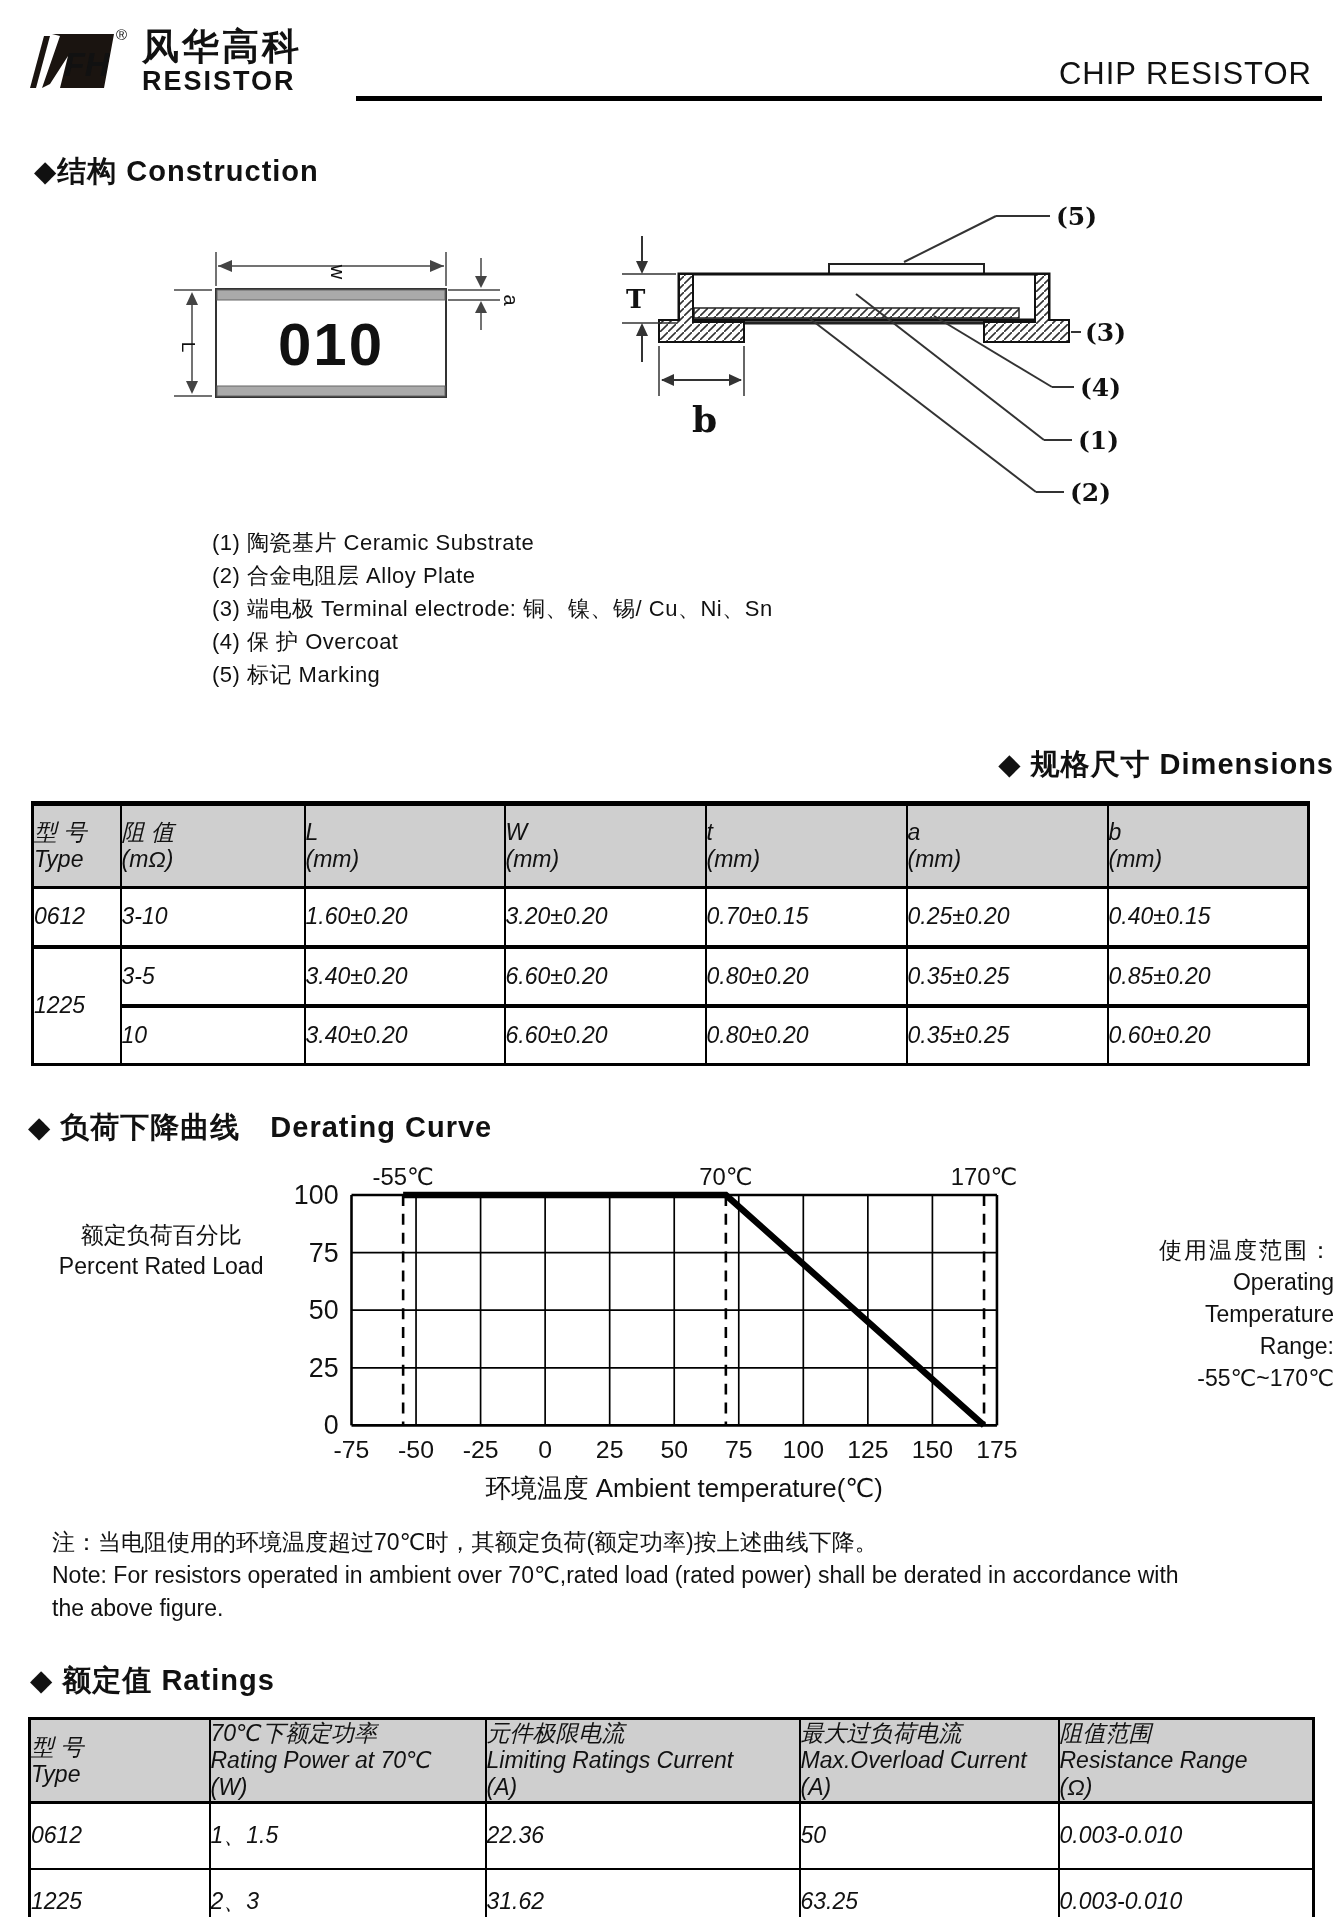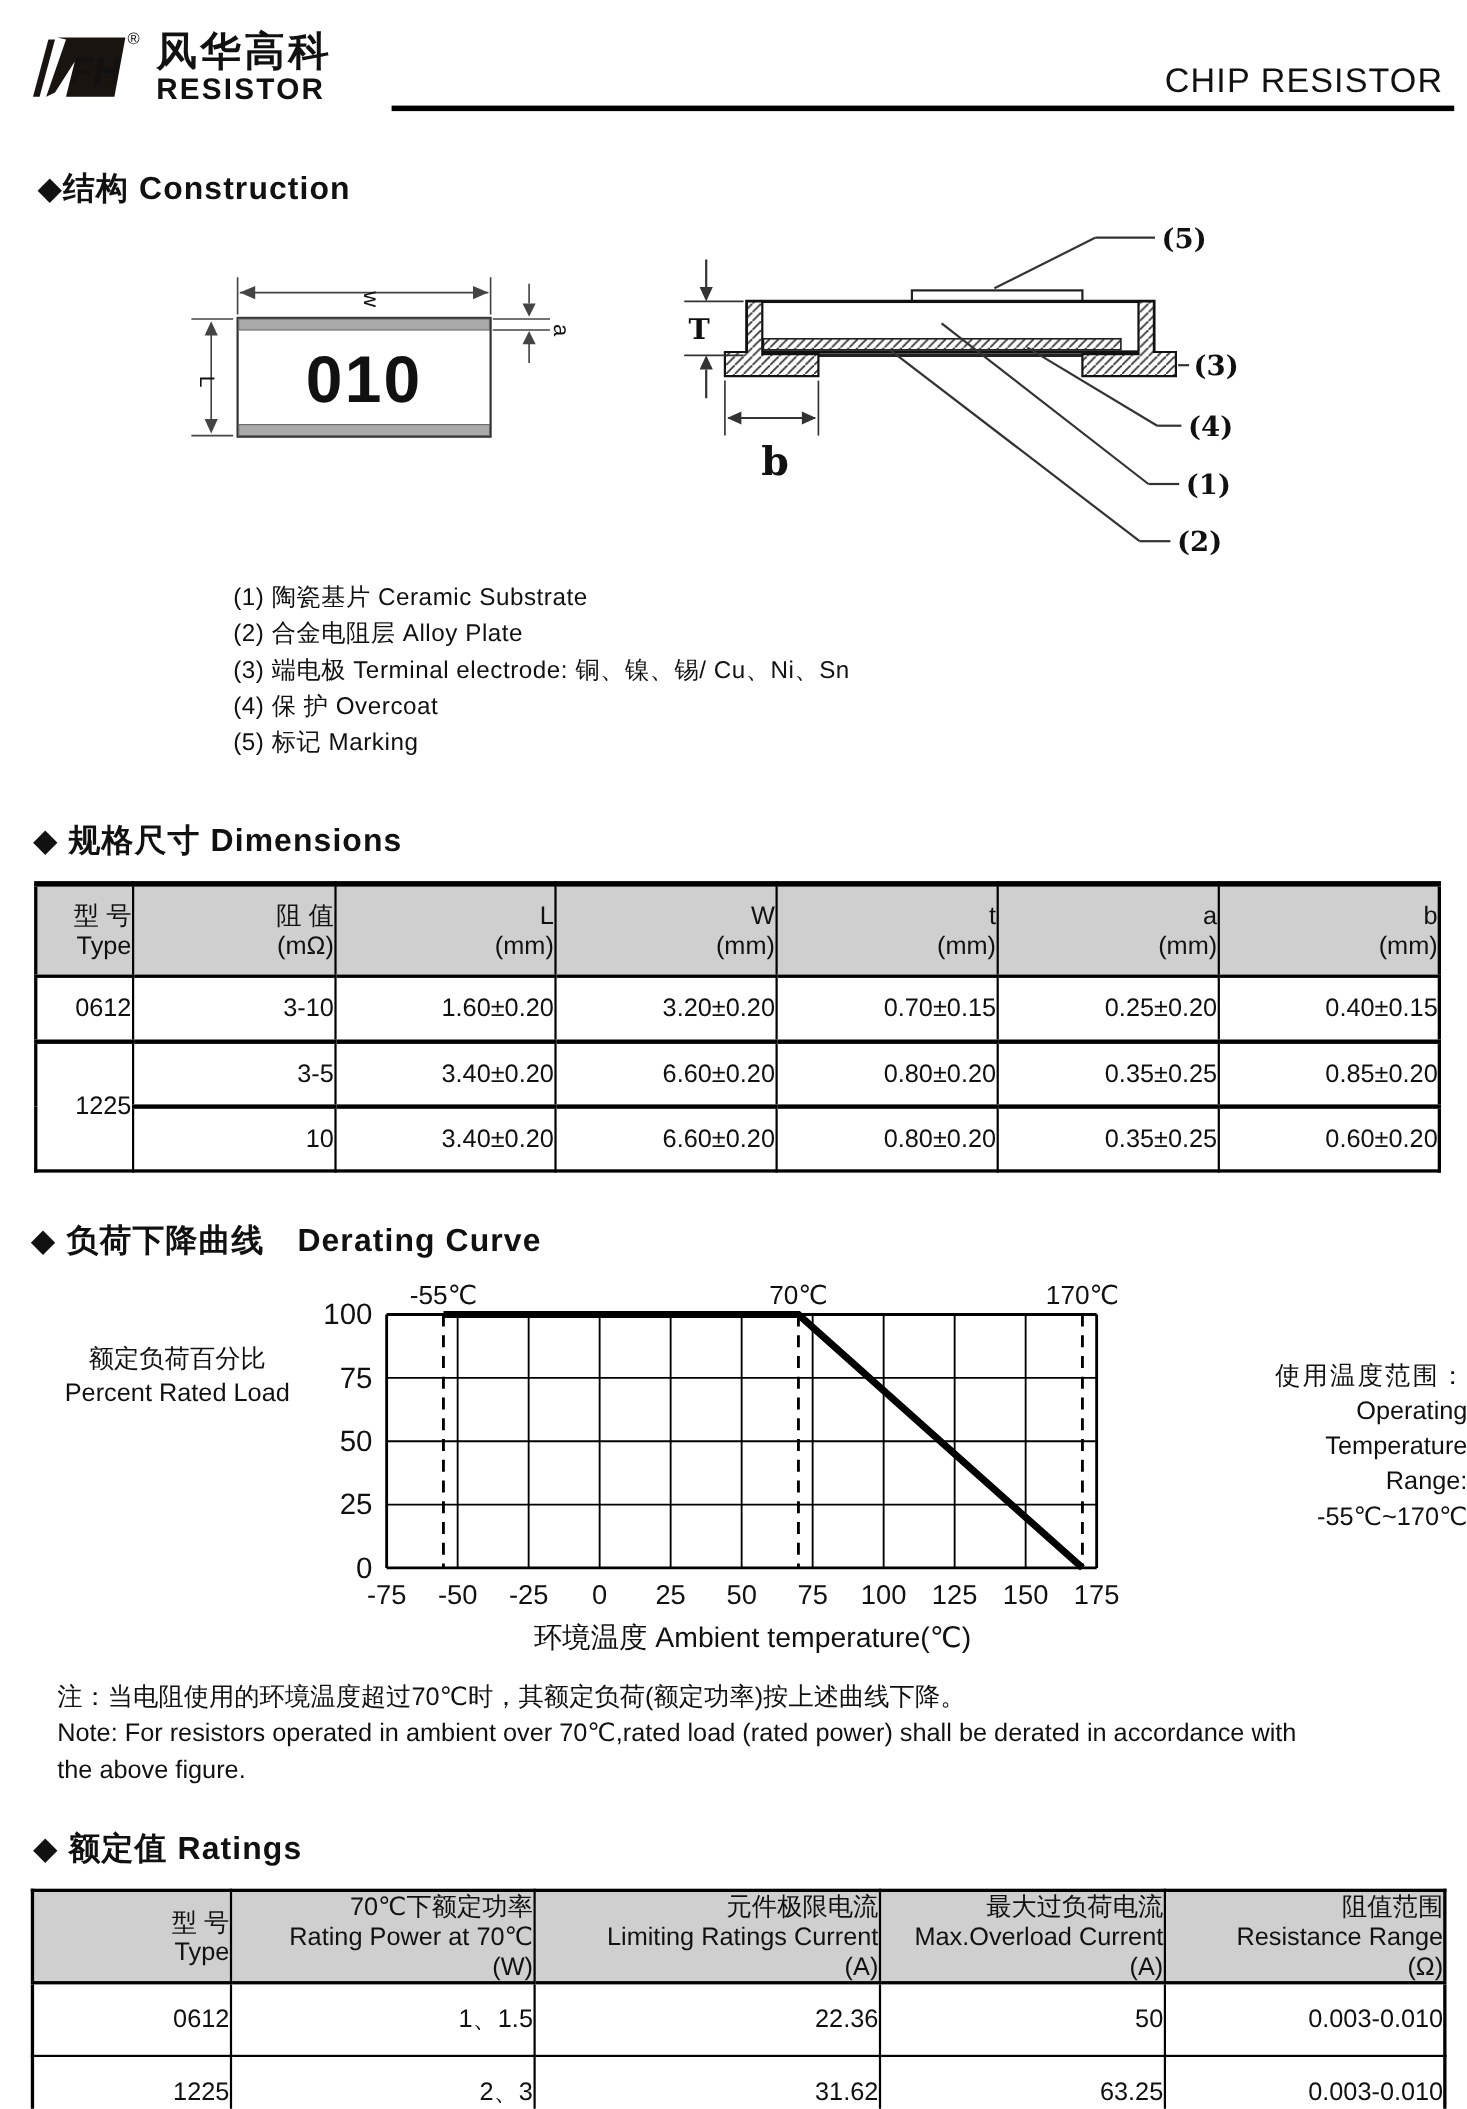--- a/index.html
+++ b/index.html
@@ -15,35 +15,35 @@
   .header { position:relative; height:112px; padding:26px 14px 0 30px; display:flex; align-items:flex-start; }
   .logo-wrap { display:flex; align-items:flex-start; }
   .brand-col { margin-left:12px; margin-top:2px; }
   .brand-cn { font-size:37px; font-weight:bold; letter-spacing:3px; line-height:38px; }
   .brand-en { font-size:27px; font-weight:bold; letter-spacing:2px; line-height:30px; }
   .doc-title { margin-left:auto; margin-top:30px; font-size:31px; letter-spacing:1px; font-weight:500; padding-right:8px; }
   .header-rule { position:absolute; left:356px; right:12px; top:96px; height:5px; background:#000; }
 
   .sec-heading { font-size:29px; font-weight:bold; letter-spacing:1px; }
   #construction-heading { margin:40px 0 0 34px; }
-  #dimensions-heading  { margin:54px 0 0 30px; }
+  #dimensions-heading  { margin:54px 0 0 30px;text-align:right; }
   #derating-heading    { margin:42px 0 0 28px; }
   #ratings-heading     { margin:36px 0 0 30px; }
 
   
   .diagrams { display:flex; margin-top:4px; }
   .topview-svg { margin-left:156px; margin-top:8px; }
   .cross-svg { margin-left:48px; margin-top:-16px; }
   svg text { font-family:"Liberation Sans","DejaVu Sans",sans-serif; fill:#111; }
   .callout-label { font-family:"DejaVu Serif","Liberation Serif",serif; font-weight:bold; }
 
   .legend { margin:16px 0 0 212px; font-size:22px; line-height:33px; letter-spacing:0.5px; }
 
   
-  table { border-collapse:collapse; table-layout:fixed; text-align:right; }
+  table { border-collapse:collapse; table-layout:fixed; text-align:left;font-style:italic; }
   .dim-table  { margin:16px 0 0 31px; width:1276px; border:3px solid #000; border-top:5px solid #000; font-size:23px; }
   .dim-table th, .dim-table td { border:2px solid #000; }
   .dim-table thead th { background:#cfcfcf; height:84px; font-weight:normal; border-bottom:3px solid #000; }
   .dim-table tbody td { height:59px; }
   .dim-table tr.thick-top td { border-top:4px solid #000; }
   .th2 { display:block; line-height:27px; }
 
   .rat-table { margin:16px 0 0 28px; width:1284px; border:3px solid #000; font-size:23px; }
   .rat-table th, .rat-table td { border:2px solid #000; }
   .rat-table thead th { background:#cfcfcf; height:82px; font-weight:normal; border-bottom:3px solid #000; }

